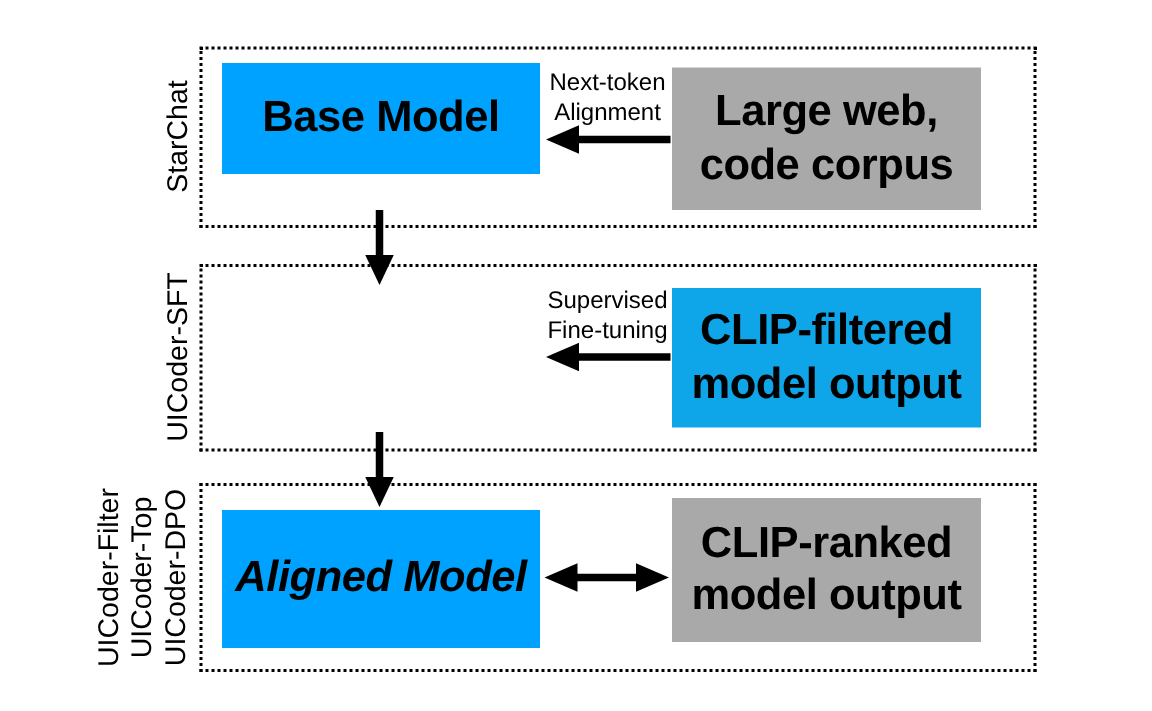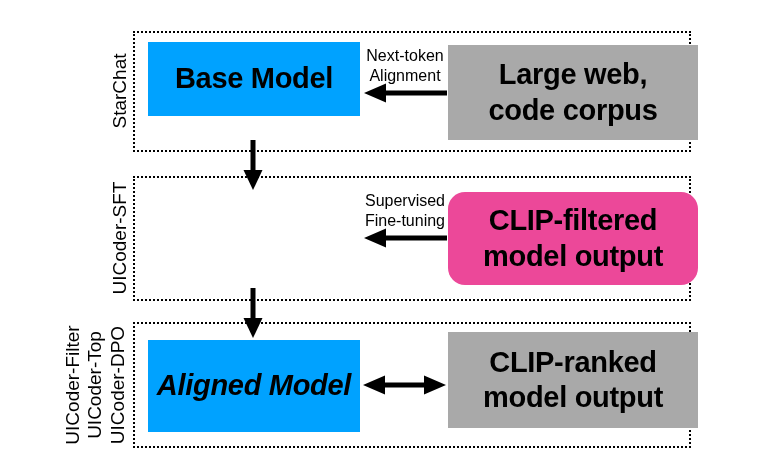--- a/index.html
+++ b/index.html
@@ -30,21 +30,21 @@
     align-items: center;
     justify-content: center;
     text-align: center;
     font-weight: bold;
     font-size: 29px;
     line-height: 1.22;
     white-space: pre-line;
     letter-spacing: -0.3px;
   }
   .model  { left: 148px; width: 212px; }
-  .source { left: 448px; width: 250px; }
+  .source { left: 448px; width: 206px; }
   .m1 { top: 42px;  height: 74px; }
   .m2 { top: 192px; height: 96px; }
   .m3 { top: 340px; height: 92px; font-style: italic; }
   .s1 { top: 45px;  height: 95px; }
   .s2 { top: 192px; height: 93px; }
   .s3 { top: 332px; height: 96px; }
 
   .arrow-label {
     position: absolute;
     left: 348px;
@@ -89,21 +89,21 @@
   <div class="box model m1" style="background: rgb(0, 162, 255);">Base Model</div>
   <div class="arrow-label al1">Next-token
 Alignment</div>
   <div class="box source s1" style="background: rgb(169, 169, 169);">Large web,
 code corpus</div>
 
   <div class="side-label sl2">UICoder-SFT</div>
   <div class="dotted d2"></div>
   <div class="arrow-label al2">Supervised
 Fine-tuning</div>
-  <div class="box source s2" style="background: #ec4899; border-radius: 17px;">CLIP-filtered
+  <div class="box source s2" style="background: #0ea5e9;">CLIP-filtered
 model output</div>
 
   <div class="side-label sl3">UICoder-Filter
 UICoder-Top
 UICoder-DPO</div>
   <div class="dotted d3"></div>
   <div class="box model m3" style="background: rgb(0, 162, 255);">Aligned Model</div>
   <div class="box source s3" style="background: rgb(169, 169, 169);">CLIP-ranked
 model output</div>
 

